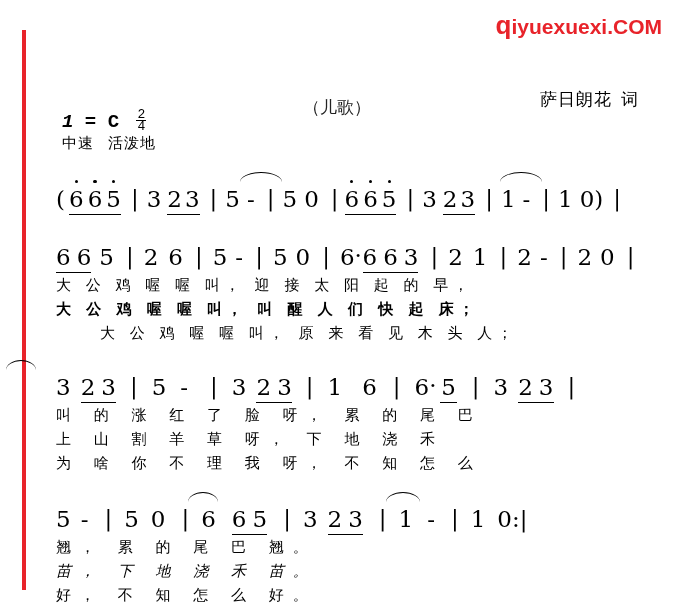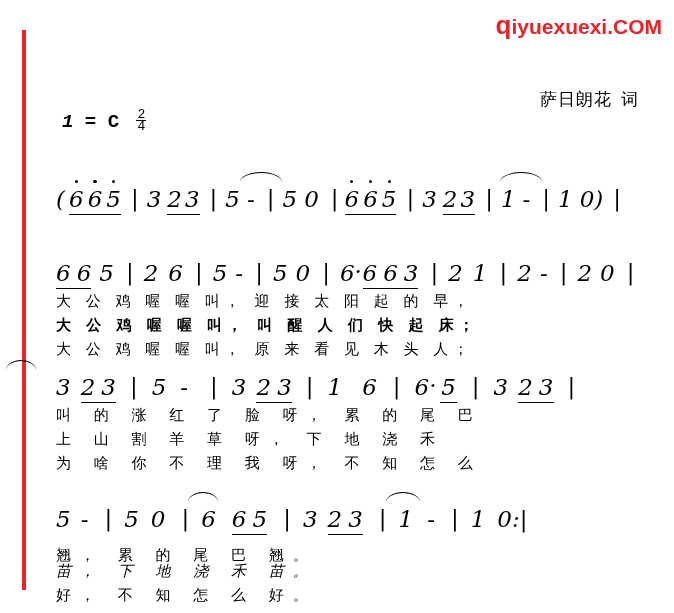--- a/index.html
+++ b/index.html
@@ -126,21 +126,20 @@
     height: 1px;
   }
   .notes {
     position: absolute;
     left: 56px;
     top: 0;
     font-family: "DejaVu Serif", serif;
     font-size: 23px;
     letter-spacing: 0px;
     white-space: nowrap;
-    font-style: italic;
   }
   .n { position: relative; display: inline-block; }
   .sp { display: inline-block; }
   .bar { display: inline-block; padding: 0 0px; font-size: 23px; position: relative; top: -1px;}
   
   .beam1::after {
     content: "";
     position: absolute;
     left: -1px;
     right: -1px;
@@ -210,55 +209,59 @@
 <body>
 
 <div class="sheet">
 
   <div class="watermark">
     <span class="wm-q">q</span><span class="wm-rest">iyuexuexi.COM</span>
   </div>
 
   <div class="redbar"></div>
 
+  <div class="subtitle">（儿歌）</div>
 
   <div class="credit lyric">
     <span class="nm">萨日朗花</span><span class="role">词</span>
   </div>
 
   <div class="keysig">
     <span class="num1">1 =</span>
     <span class="key">C</span>
     <span class="meter">
       <span class="top">2</span>
       <span class="bot">4</span>
     </span>
   </div>
 
+  <div class="tempo">
+    <span>中速</span><span class="gap"></span><span>活泼地</span>
+  </div>
 
   <div class="row" style="top:186px;">
     <div class="notes">
       <span class="paren">(</span><span class="sp" style="width:4px"></span><span class="grp beamed"><span class="n dotup">6</span><span class="sp" style="width:4px"></span><span class="n dotup">6</span><span class="sp" style="width:4px"></span><span class="n dotup">5</span></span><span class="sp" style="width:10px"></span><span class="bar">|</span><span class="sp" style="width:8px"></span><span class="n">3</span><span class="sp" style="width:6px"></span><span class="grp beamed"><span class="n">2</span><span class="sp" style="width:3px"></span><span class="n">3</span></span><span class="sp" style="width:10px"></span><span class="bar">|</span><span class="sp" style="width:8px"></span><span class="n">5</span><span class="sp" style="width:7px"></span><span class="n">-</span><span class="sp" style="width:12px"></span><span class="bar">|</span><span class="sp" style="width:8px"></span><span class="n">5</span><span class="sp" style="width:7px"></span><span class="n">0</span><span class="sp" style="width:12px"></span><span class="bar">|</span><span class="sp" style="width:6px"></span><span class="grp beamed"><span class="n dotup">6</span><span class="sp" style="width:4px"></span><span class="n dotup">6</span><span class="sp" style="width:4px"></span><span class="n dotup">5</span></span><span class="sp" style="width:10px"></span><span class="bar">|</span><span class="sp" style="width:8px"></span><span class="n">3</span><span class="sp" style="width:6px"></span><span class="grp beamed"><span class="n">2</span><span class="sp" style="width:3px"></span><span class="n">3</span></span><span class="sp" style="width:10px"></span><span class="bar">|</span><span class="sp" style="width:8px"></span><span class="n">1</span><span class="sp" style="width:7px"></span><span class="n">-</span><span class="sp" style="width:12px"></span><span class="bar">|</span><span class="sp" style="width:8px"></span><span class="n">1</span><span class="sp" style="width:7px"></span><span class="n">0</span><span class="paren">)</span><span class="sp" style="width:10px"></span><span class="bar">|</span>
     </div>
 
     <div class="slur" style="left:240px; top:-14px; width:42px;"></div>
     <div class="slur" style="left:500px; top:-14px; width:42px;"></div>
   </div>
 
-  <div class="row" style="top:260px;">
+  <div class="row" style="top:244px;">
     <div class="notes">
       <span class="grp beamed"><span class="n">6</span><span class="sp" style="width:6px"></span><span class="n">6</span></span><span class="sp" style="width:8px"></span><span class="n">5</span><span class="sp" style="width:12px"></span><span class="bar">|</span><span class="sp" style="width:10px"></span><span class="n">2</span><span class="sp" style="width:10px"></span><span class="n">6</span><span class="sp" style="width:12px"></span><span class="bar">|</span><span class="sp" style="width:10px"></span><span class="n">5</span><span class="sp" style="width:8px"></span><span class="n">-</span><span class="sp" style="width:12px"></span><span class="bar">|</span><span class="sp" style="width:10px"></span><span class="n">5</span><span class="sp" style="width:8px"></span><span class="n">0</span><span class="sp" style="width:12px"></span><span class="bar">|</span><span class="sp" style="width:10px"></span><span class="n">6</span><span class="augdot">·</span><span class="sp" style="width:2px"></span><span class="grp beamed"><span class="n">6</span><span class="sp" style="width:6px"></span><span class="n">6</span><span class="sp" style="width:6px"></span><span class="n">3</span></span><span class="sp" style="width:12px"></span><span class="bar">|</span><span class="sp" style="width:10px"></span><span class="n">2</span><span class="sp" style="width:10px"></span><span class="n">1</span><span class="sp" style="width:12px"></span><span class="bar">|</span><span class="sp" style="width:10px"></span><span class="n">2</span><span class="sp" style="width:8px"></span><span class="n">-</span><span class="sp" style="width:12px"></span><span class="bar">|</span><span class="sp" style="width:10px"></span><span class="n">2</span><span class="sp" style="width:8px"></span><span class="n">0</span><span class="sp" style="width:12px"></span><span class="bar">|</span>
     </div>
     <div class="lyrics" style="top:32px; letter-spacing:0px;">
       <span style="letter-spacing:5px;">大 公 鸡 喔 喔 叫，  迎 接 太 阳 起 的 早，</span>
     </div>
     <div class="lyrics" style="top:56px;">
       <span style="letter-spacing:5px;font-weight:bold;">大 公 鸡 喔 喔 叫，  叫 醒 人 们 快 起 床；</span>
     </div>
-    <div class="lyrics" style="top:80px;">
+    <div class="lyrics" style="top:80px;margin-left:44px;">
       <span style="letter-spacing:5px;">大 公 鸡 喔 喔 叫，  原 来 看 见 木 头 人；</span>
     </div>
   </div>
 
   <div class="row" style="top:374px;">
     <div class="notes">
       <span class="n">3</span><span class="sp" style="width:10px"></span><span class="grp beamed"><span class="n">2</span><span class="sp" style="width:6px"></span><span class="n">3</span></span><span class="sp" style="width:14px"></span><span class="bar">|</span><span class="sp" style="width:14px"></span><span class="n">5</span><span class="sp" style="width:14px"></span><span class="n">-</span><span class="sp" style="width:22px"></span><span class="bar">|</span><span class="sp" style="width:14px"></span><span class="n">3</span><span class="sp" style="width:10px"></span><span class="grp beamed"><span class="n">2</span><span class="sp" style="width:6px"></span><span class="n">3</span></span><span class="sp" style="width:14px"></span><span class="bar">|</span><span class="sp" style="width:14px"></span><span class="n">1</span><span class="sp" style="width:20px"></span><span class="n">6</span><span class="sp" style="width:16px"></span><span class="bar">|</span><span class="sp" style="width:14px"></span><span class="n">6</span><span class="augdot">·</span><span class="sp" style="width:6px"></span><span class="n beam1">5</span><span class="sp" style="width:16px"></span><span class="bar">|</span><span class="sp" style="width:14px"></span><span class="n">3</span><span class="sp" style="width:10px"></span><span class="grp beamed"><span class="n">2</span><span class="sp" style="width:6px"></span><span class="n">3</span></span><span class="sp" style="width:14px"></span><span class="bar">|</span>
     </div>
     <div class="lyrics" style="top:32px; letter-spacing:9px;">
       <span>叫  的  涨 红 了 脸 呀， 累 的 尾 巴</span>
@@ -269,21 +272,21 @@
     <div class="lyrics" style="top:80px; letter-spacing:9px;">
       <span>为  啥  你 不 理 我 呀， 不 知 怎 么</span>
     </div>
     <div class="slur" style="left:6px; top:-14px; width:30px;"></div>
   </div>
 
   <div class="row" style="top:506px;">
     <div class="notes">
       <span class="n">5</span><span class="sp" style="width:10px"></span><span class="n">-</span><span class="sp" style="width:16px"></span><span class="bar">|</span><span class="sp" style="width:12px"></span><span class="n">5</span><span class="sp" style="width:12px"></span><span class="n">0</span><span class="sp" style="width:16px"></span><span class="bar">|</span><span class="sp" style="width:12px"></span><span class="n">6</span><span class="sp" style="width:16px"></span><span class="grp beamed"><span class="n">6</span><span class="sp" style="width:6px"></span><span class="n">5</span></span><span class="sp" style="width:16px"></span><span class="bar">|</span><span class="sp" style="width:12px"></span><span class="n">3</span><span class="sp" style="width:10px"></span><span class="grp beamed"><span class="n">2</span><span class="sp" style="width:6px"></span><span class="n">3</span></span><span class="sp" style="width:16px"></span><span class="bar">|</span><span class="sp" style="width:12px"></span><span class="n">1</span><span class="sp" style="width:14px"></span><span class="n">-</span><span class="sp" style="width:16px"></span><span class="bar">|</span><span class="sp" style="width:12px"></span><span class="n">1</span><span class="sp" style="width:12px"></span><span class="n">0</span><span class="repeat-end">:|</span>
     </div>
-    <div class="lyrics" style="top:40px; letter-spacing:9px;text-align:right;">
+    <div class="lyrics" style="top:32px; letter-spacing:9px;text-align:right;">
       <span>翘，    累 的 尾 巴 翘。</span>
     </div>
     <div class="lyrics" style="top:56px; letter-spacing:9px;font-style:italic;">
       <span>苗，    下 地 浇 禾 苗。</span>
     </div>
     <div class="lyrics" style="top:80px; letter-spacing:9px;">
       <span>好，    不 知 怎 么 好。</span>
     </div>
     <div class="slur" style="left:188px; top:-14px; width:30px;"></div>
     <div class="slur" style="left:386px; top:-14px; width:34px;"></div>

